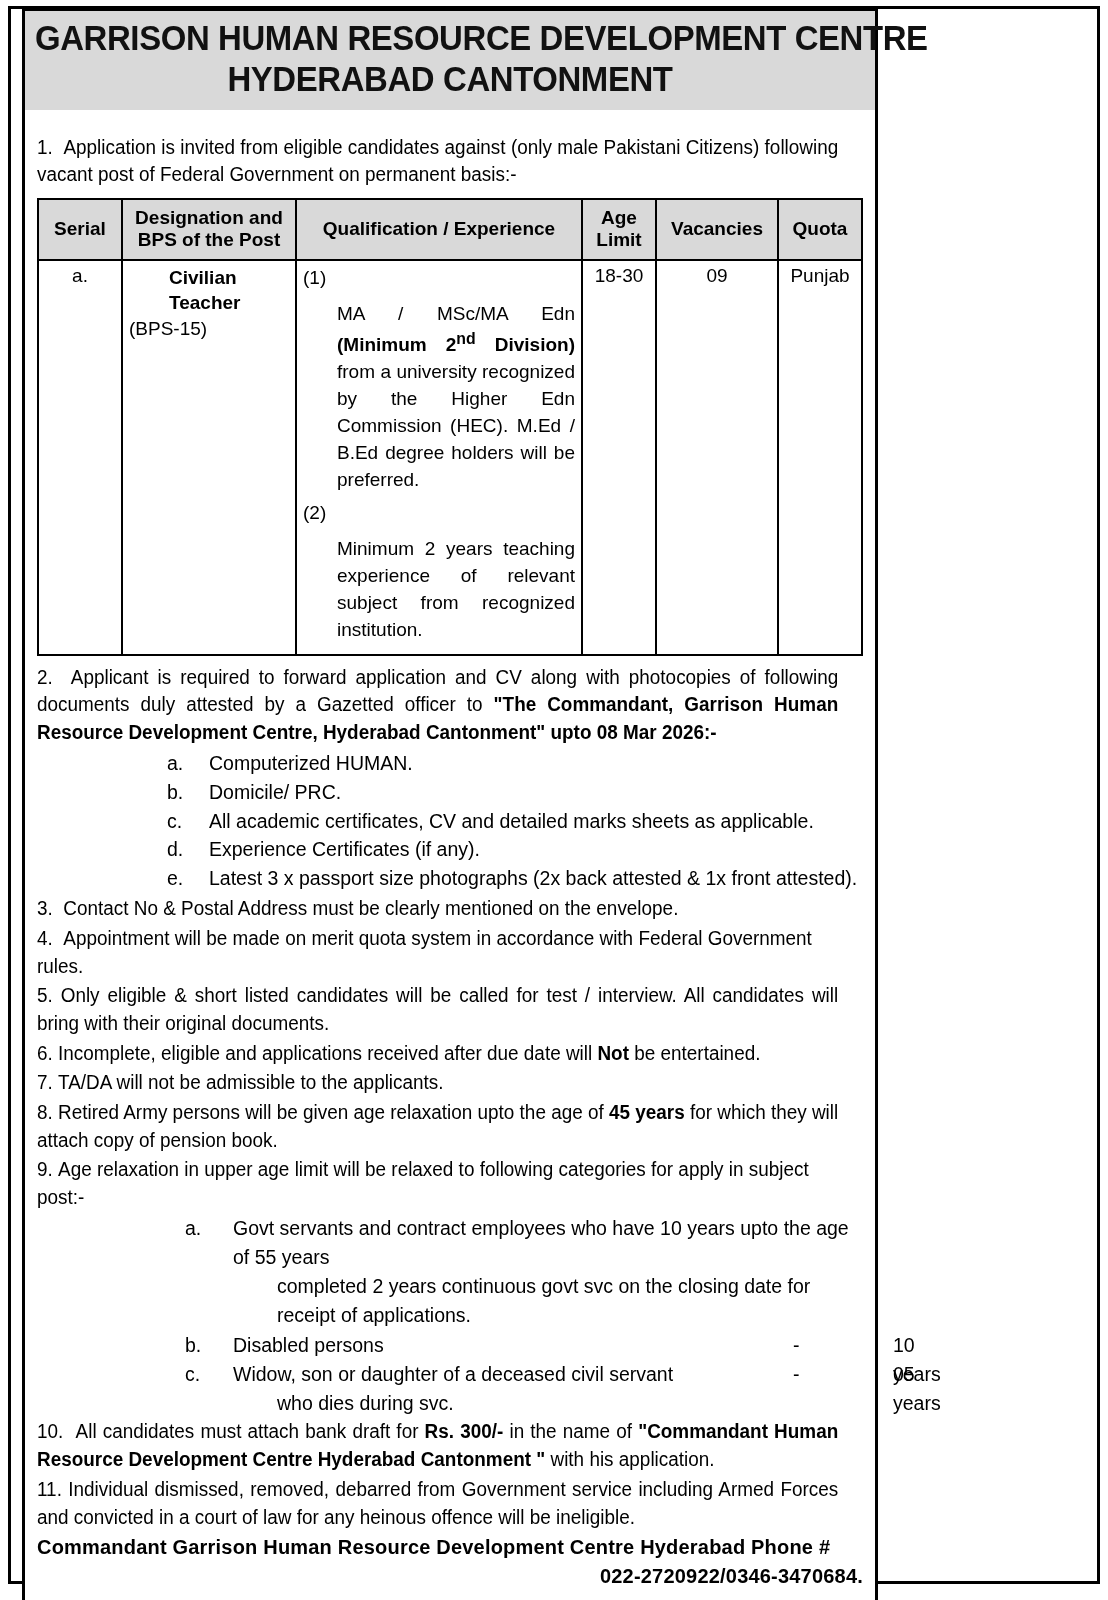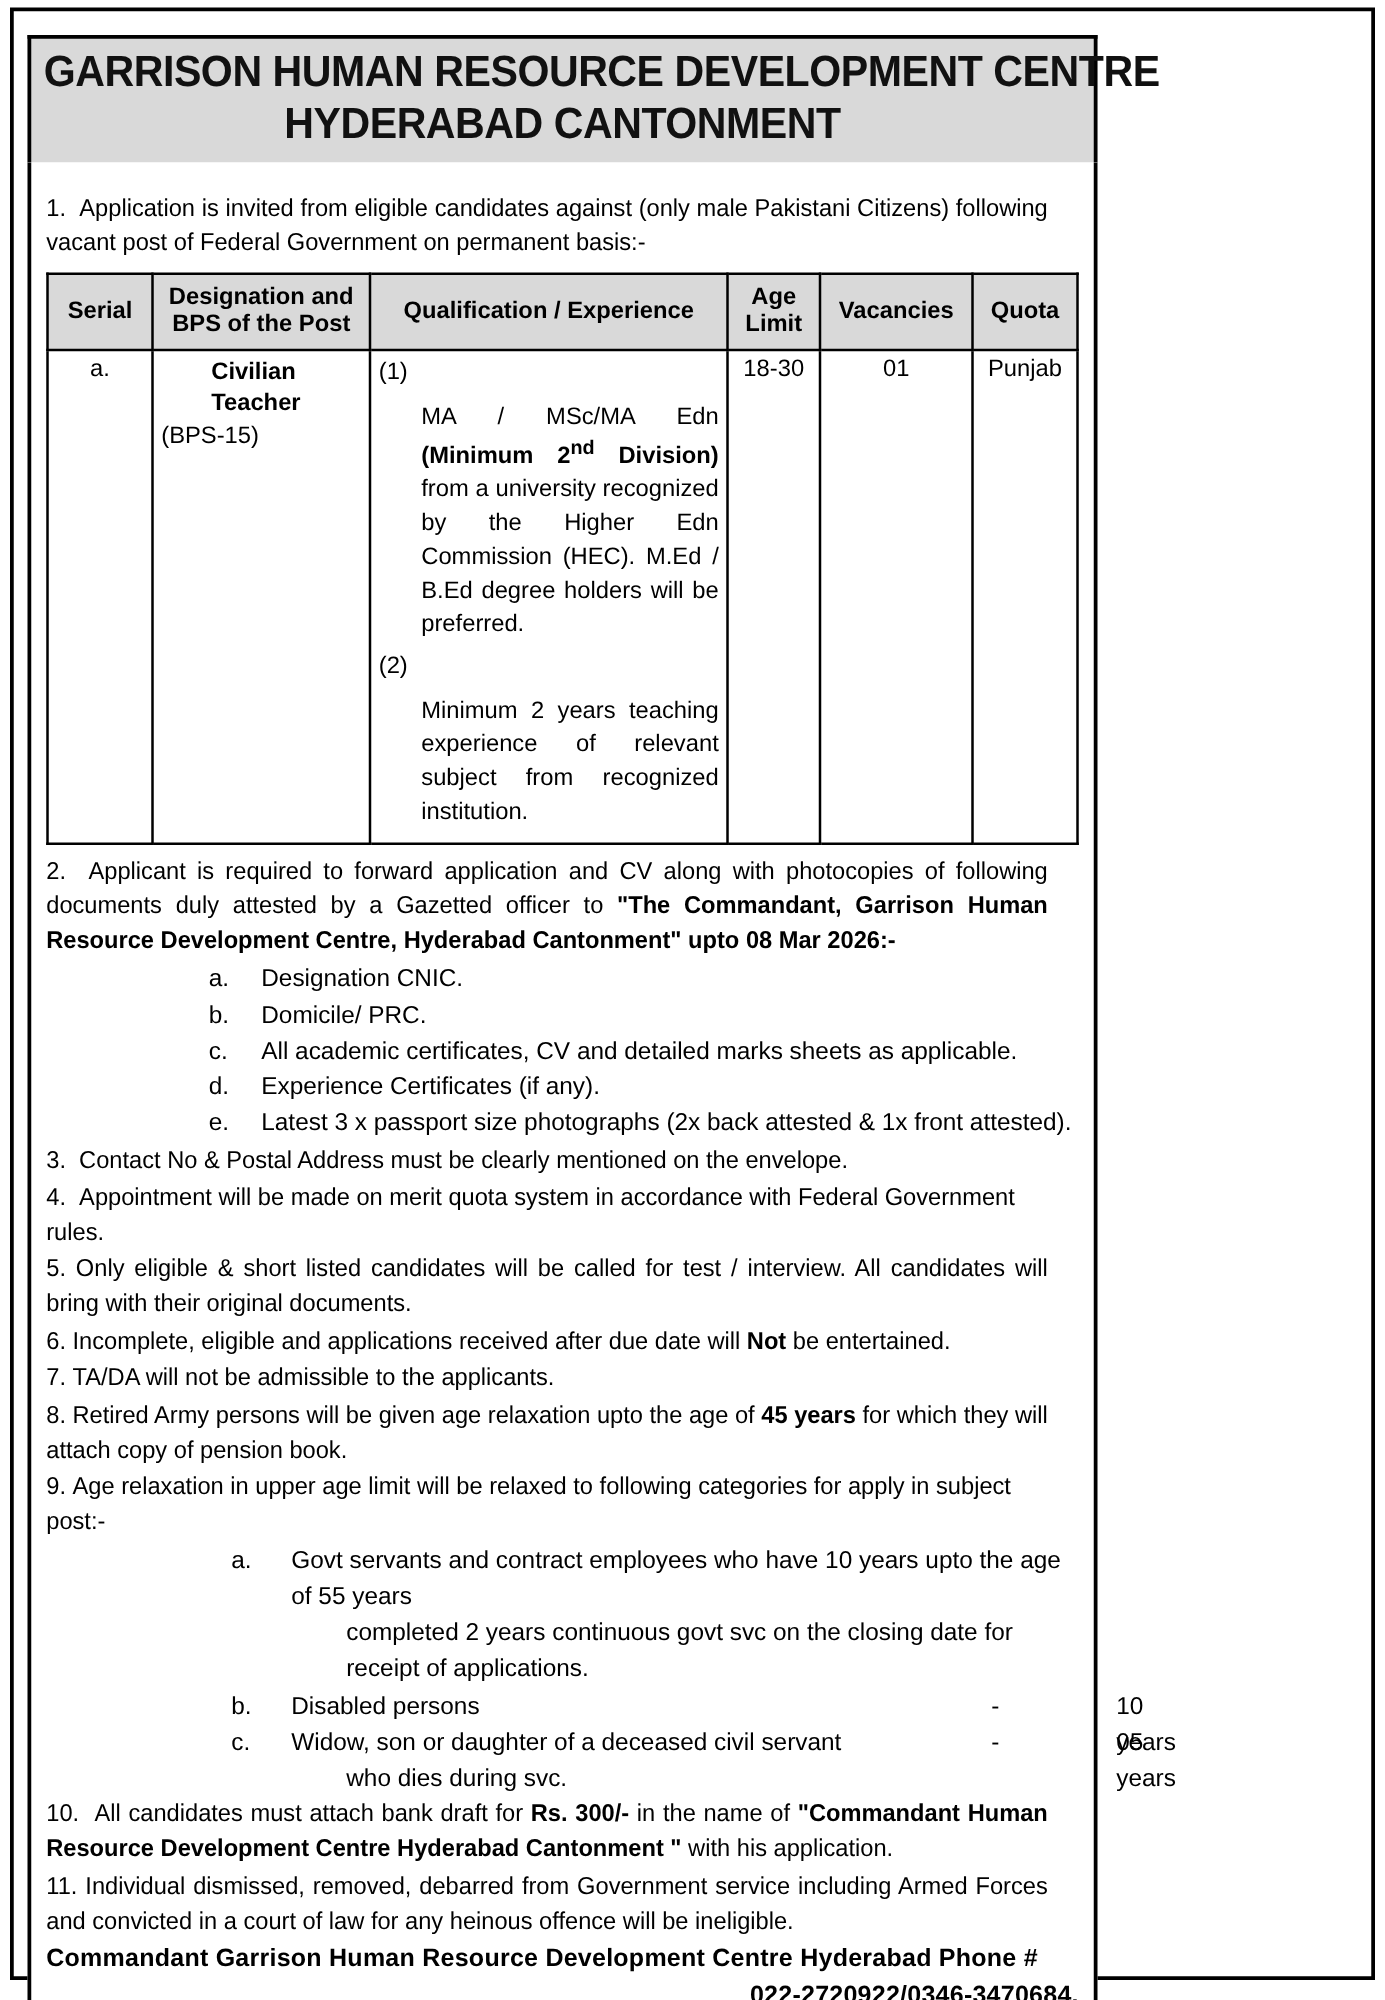--- a/index.html
+++ b/index.html
@@ -25,21 +25,21 @@
     left: 8px;
     top: 6px;
     width: 1092px;
     height: 1578px;
     border: 3px solid #000;
     box-sizing: border-box;
   }
   .inner-pad {
     position: absolute;
     left: 22px;
-    top: 28px;
+    top: 8px;
     width: 856px;
     height: 1568px;
     box-sizing: border-box;
   }
 
   
   .masthead {
     border: 3px solid #000;
     border-bottom: none;
     background: #d9d9d9;
@@ -234,34 +234,34 @@
               <div class="qual-item">
                 <span class="marker">(1)</span>
                 <span class="qtext"><span>MA / MSc/MA Edn </span><span class="b">(Minimum 2</span><sup class="b">nd</sup><span class="b"> Division)</span><span> from a university recognized by the Higher Edn Commission (HEC). M.Ed / B.Ed degree holders will be preferred.</span></span>
               </div>
               <div class="qual-item">
                 <span class="marker">(2)</span>
                 <span class="qtext">Minimum 2 years teaching experience of relevant subject from recognized institution.</span>
               </div>
             </td>
             <td class="c-age">18-30</td>
-            <td class="c-vac">01</td>
+            <td class="c-vac">09</td>
             <td class="c-quota">Punjab</td>
           </tr>
         </tbody>
       </table>
 
       <p class="para">
         <span>2.</span>&nbsp;&nbsp;<span>Applicant is required to forward application and CV along with photocopies of following documents duly attested by a Gazetted officer to </span><span class="b">"The Commandant, Garrison Human Resource Development Centre, Hyderabad Cantonment" upto 08 Mar 2026:-</span>
       </p>
 
       <div class="sublist">
         <div class="subitem">
           <span class="sm">a.</span>
-          <span class="st">Designation CNIC.</span>
+          <span class="st">Computerized HUMAN.</span>
         </div>
         <div class="subitem">
           <span class="sm">b.</span>
           <span class="st">Domicile/ PRC.</span>
         </div>
         <div class="subitem">
           <span class="sm">c.</span>
           <span class="st">All academic certificates, CV and detailed marks sheets as applicable.</span>
         </div>
         <div class="subitem">

